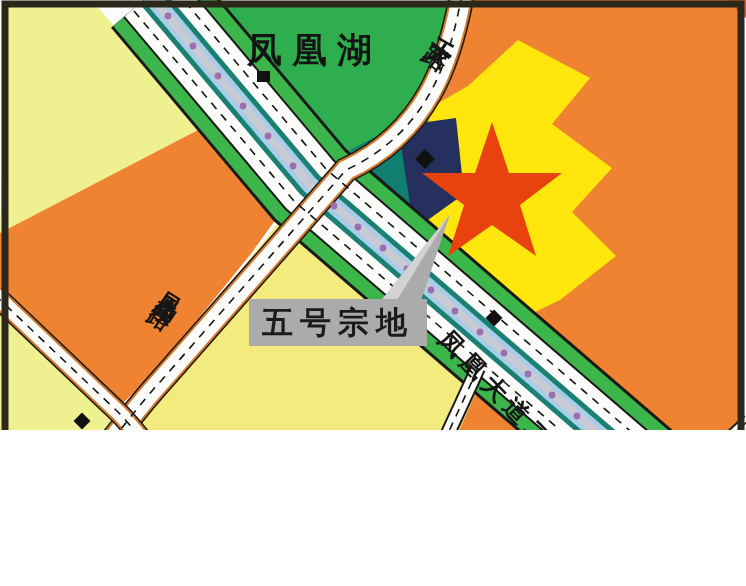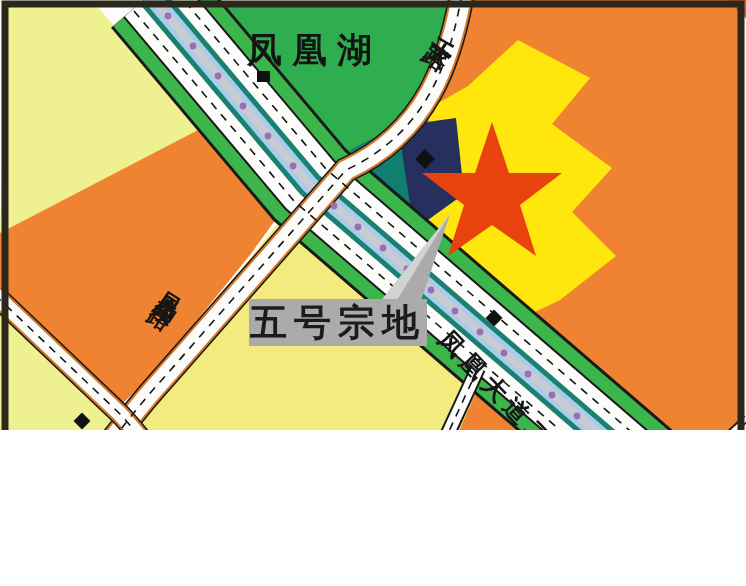--- a/index.html
+++ b/index.html
@@ -2,21 +2,21 @@
 <html><head>
 <meta charset="utf-8">
 <style>
   html,body{margin:0;padding:0;background:#fff;}
   #stage{position:relative;width:746px;height:430px;overflow:hidden;background:#fff;
          font-family:"Liberation Serif","DejaVu Serif",serif;}
   #stage svg{position:absolute;left:0;top:0;}
   .maplabel{position:absolute;white-space:nowrap;line-height:1;}
   .lake{left:247px;top:33px;font-size:35px;letter-spacing:10px;font-weight:600;}
   .callout-box{left:249px;top:299px;width:178px;height:47px;display:flex;align-items:center;
-               justify-content:center;font-size:37px;letter-spacing:7px;font-weight:600;}
+               justify-content:center;font-size:31px;letter-spacing:7px;font-weight:600;}
   .road-main{left:452px;top:326px;font-size:25px;letter-spacing:6px;font-weight:600;
              transform:rotate(46deg);transform-origin:0 0;}
   .road-north{left:444px;top:22px;font-size:25px;letter-spacing:5px;font-weight:600;
               writing-mode:vertical-rl;transform:rotate(36deg);transform-origin:50% 50%;}
   .road-west{left:168px;top:278px;font-size:23px;letter-spacing:4px;font-weight:600;
              writing-mode:vertical-rl;transform:rotate(33deg);transform-origin:50% 50%;}
   .school{left:274px;top:496px;font-size:21px;letter-spacing:3px;font-weight:700;
           transform:rotate(47deg);transform-origin:0 0;}
 </style>
 </head>

